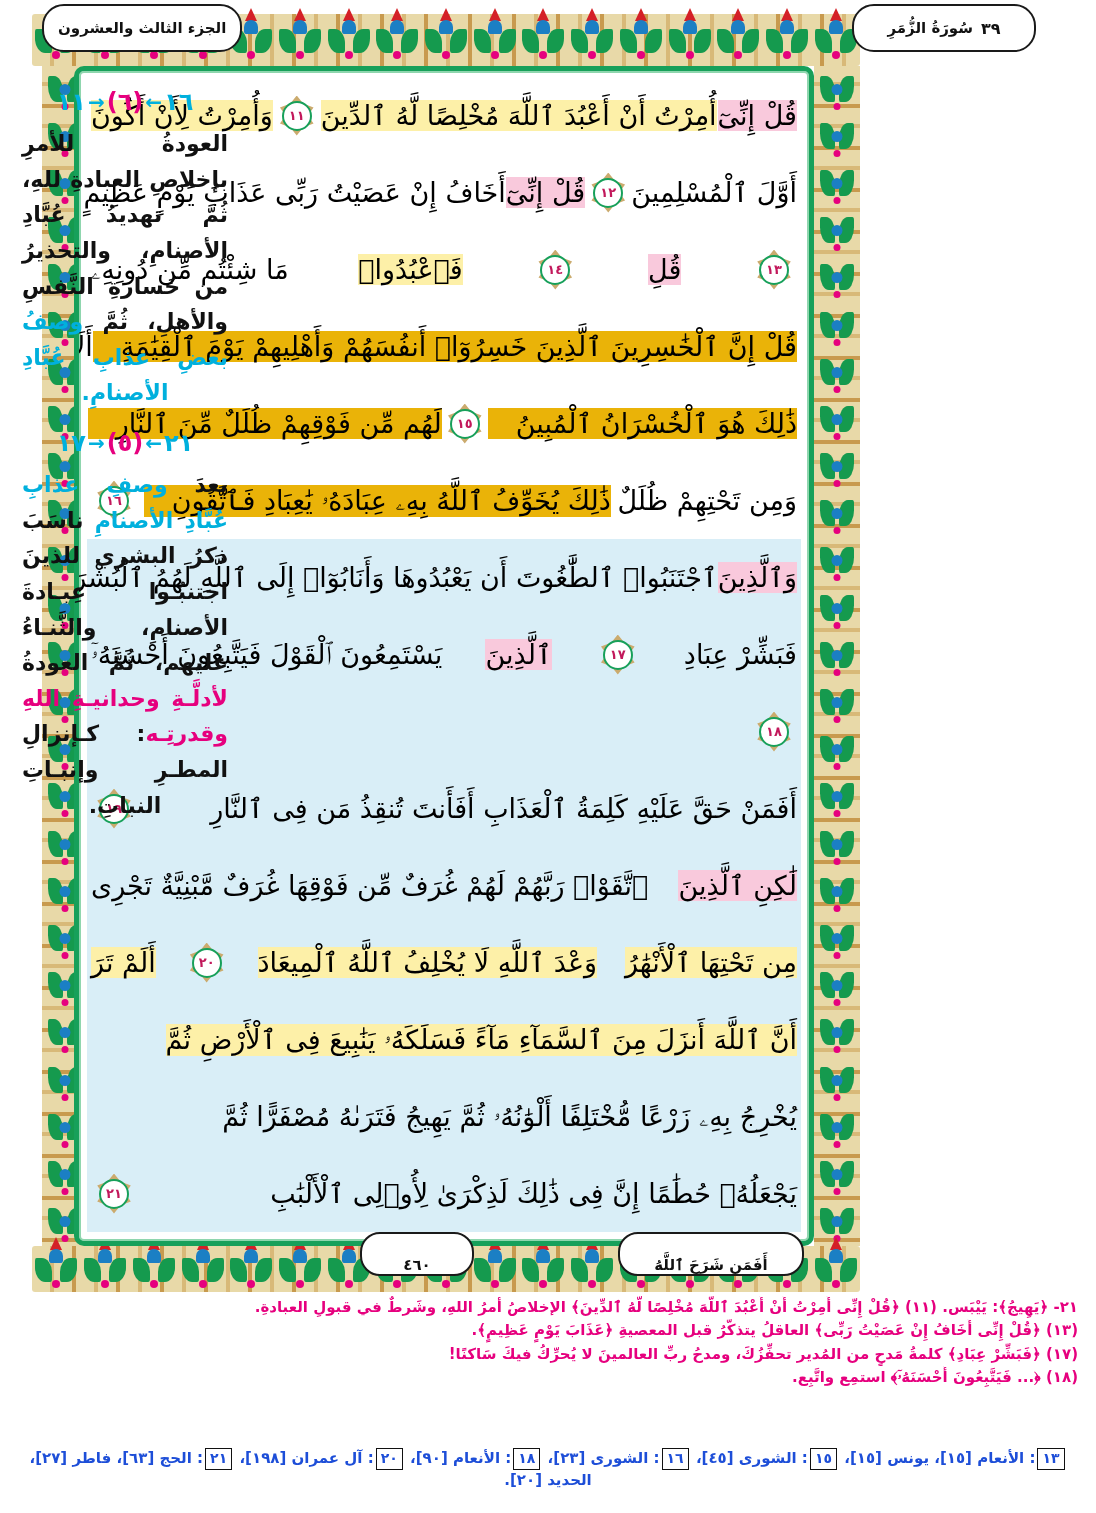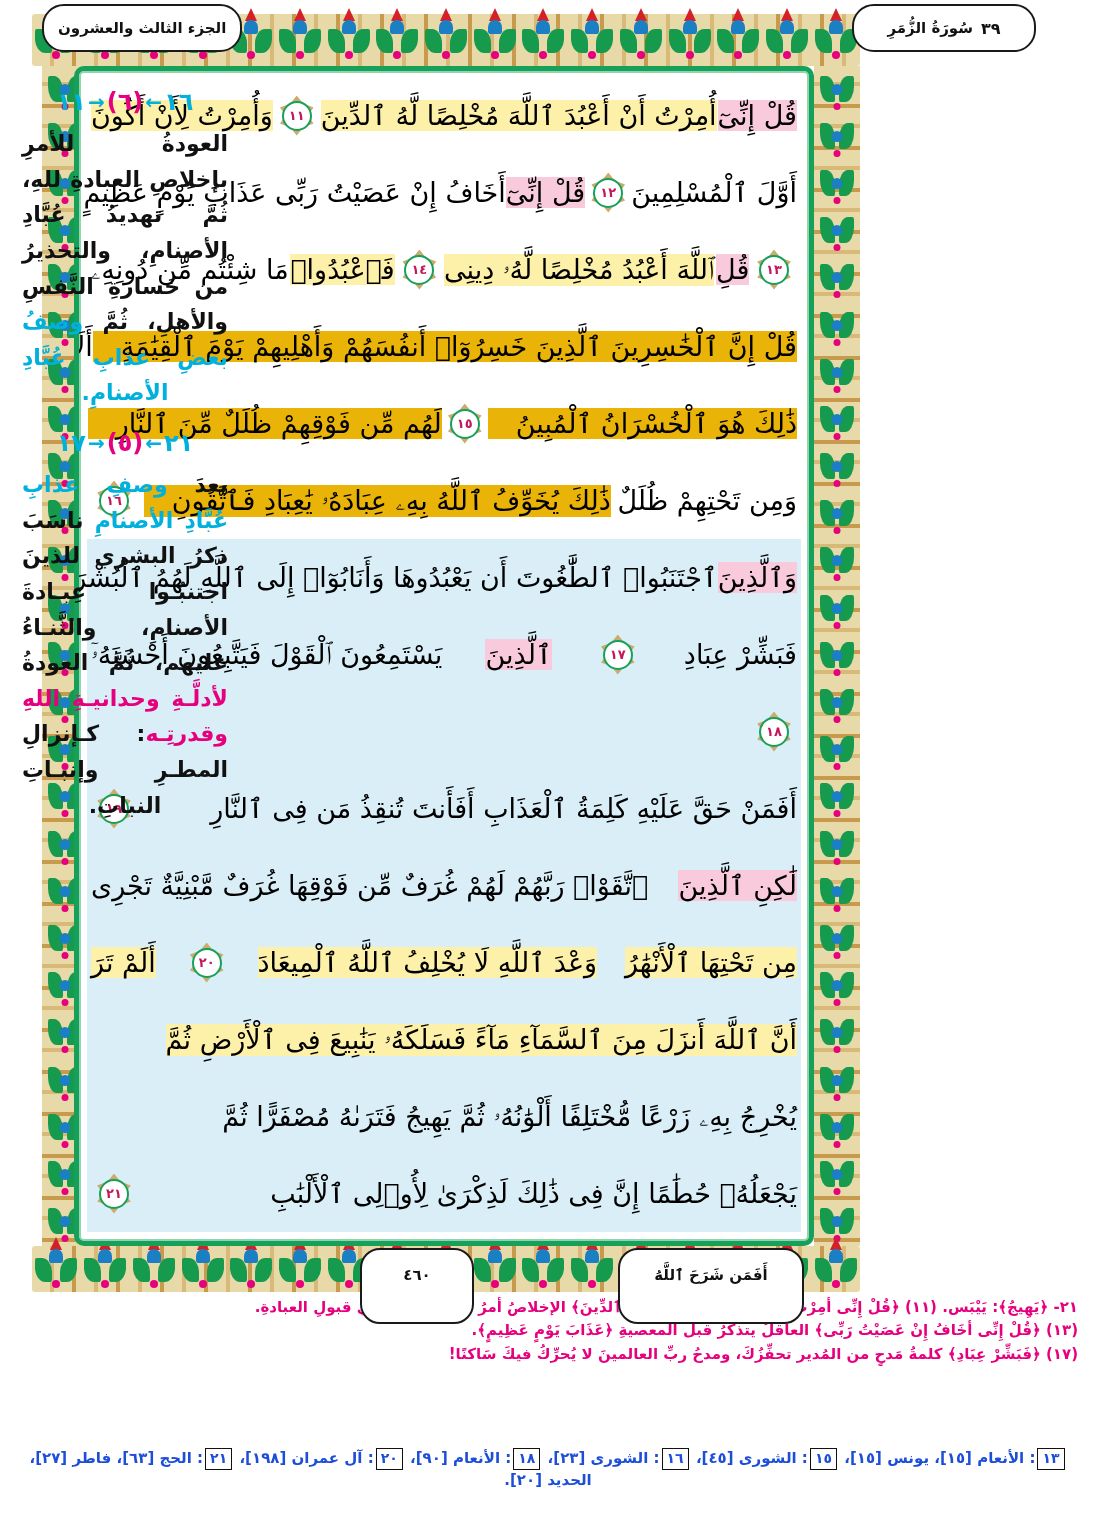--- a/index.html
+++ b/index.html
@@ -125,21 +125,21 @@
     width:26px;height:26px;border-radius:50%;
     background:#ffffff;border:2px solid #17a05a;
     display:flex;align-items:center;justify-content:center;
     font-size:13px;font-weight:700;color:#c2185b;
   }
 
   
   .foot-cart{
     position:absolute;height:40px;top:1232px;z-index:6;
     background:#fff;border:2.5px solid #1a1a1a;border-radius:20px;
-    display:flex;align-items:flex-start;justify-content:center;padding:16px 16px;margin-top:16px;
+    display:flex;align-items:flex-end;justify-content:center;padding:0 16px;
   }
   .foot-cart.hizb{right:292px;min-width:150px;}
   .foot-cart.pageno{right:622px;min-width:78px;}
   .foot-text{font-size:15px;font-weight:700;color:#111;white-space:nowrap;}
 
   
   .sidebar{
     position:absolute;top:88px;left:22px;width:206px;
     text-align:center;direction:rtl;
   }
@@ -769,21 +769,20 @@
           </span>
           <span class="seg hl-pink">قُلْ إِنِّىٓ</span>
           <span class="seg">أَخَافُ إِنْ عَصَيْتُ رَبِّى عَذَابَ يَوْمٍ عَظِيمٍ</span>
         </div>
         <div class="line" style="height: 77px;">
           <span class="vmark">
             <span class="rosette"></span>
             <span class="inner">١٣</span>
           </span>
           <span class="seg hl-pink">قُلِ</span>
-          <span class="seg hl-yellow">ٱللَّهَ أَعْبُدُ مُخْلِصًا لَّهُۥ دِينِى</span>
           <span class="vmark">
             <span class="rosette"></span>
             <span class="inner">١٤</span>
           </span>
           <span class="seg hl-yellow">فَٱعْبُدُوا۟</span>
           <span class="seg">مَا شِئْتُم مِّن دُونِهِۦ</span>
         </div>
         <div class="line" style="height: 77px;">
           <span class="seg hl-gray">قُلْ إِنَّ ٱلْخَٰسِرِينَ ٱلَّذِينَ خَسِرُوٓا۟ أَنفُسَهُمْ وَأَهْلِيهِمْ يَوْمَ ٱلْقِيَٰمَةِ</span>
           <span class="seg">أَلَا</span>
@@ -882,16 +881,17 @@
         <span class="arrow">→</span>
         <span>١٧</span>
       </div>
       <div class="sb-para"><span>بعدَ </span><span class="c-cyan">وصفِ عذابِ عُبَّادِ الأصنامِ </span><span>ناسَبَ ذكرُ البشري للذينَ اجتنبُـوا عِبـادةَ الأصنامِ، والثَّنـاءُ عليهم، ثُمَّ العودةُ </span><span class="c-pink">لأدلَّـةِ وحدانيـةِ اللهِ وقدرتِـه</span><span>: كـإنزالِ المطـرِ وإنبـاتِ النباتِ.</span></div>
     </div>
 
   <div class="notes" id="notes">
       <div class="note-line">٢١- ﴿يَهِيجُ﴾: يَيْبَس. (١١) ﴿قُلْ إِنِّى أُمِرْتُ أَنْ أَعْبُدَ ٱللَّهَ مُخْلِصًا لَّهُ ٱلدِّينَ﴾ الإخلاصُ أمرُ اللهِ، وشَرطٌ في قبولِ العبادةِ.</div>
       <div class="note-line">(١٣) ﴿قُلْ إِنِّى أَخَافُ إِنْ عَصَيْتُ رَبِّى﴾ العاقلُ يتذكَّرُ قبل المعصيةِ ﴿عَذَابَ يَوْمٍ عَظِيمٍ﴾.</div>
       <div class="note-line">(١٧) ﴿فَبَشِّرْ عِبَادِ﴾ كلمةُ مَدحٍ من المُدير تحفِّزُكَ، ومدحُ ربِّ العالمينَ لا يُحرِّكُ فيكَ سَاكنًا!</div>
+      <div class="note-line">(١٨) ﴿... فَيَتَّبِعُونَ أَحْسَنَهُۥٓ﴾ استمِع واتَّبِع.</div>
     </div>
   <div class="refs" id="refs"><span class="refbox">١٣</span><span>: الأنعام [١٥]، يونس [١٥]، </span><span class="refbox">١٥</span><span>: الشورى [٤٥]، </span><span class="refbox">١٦</span><span>: الشورى [٢٣]، </span><span class="refbox">١٨</span><span>: الأنعام [٩٠]، </span><span class="refbox">٢٠</span><span>: آل عمران [١٩٨]، </span><span class="refbox">٢١</span><span>: الحج [٦٣]، فاطر [٢٧]، الحديد [٢٠]. </span></div>
 
 </div>
 
 </body></html>

